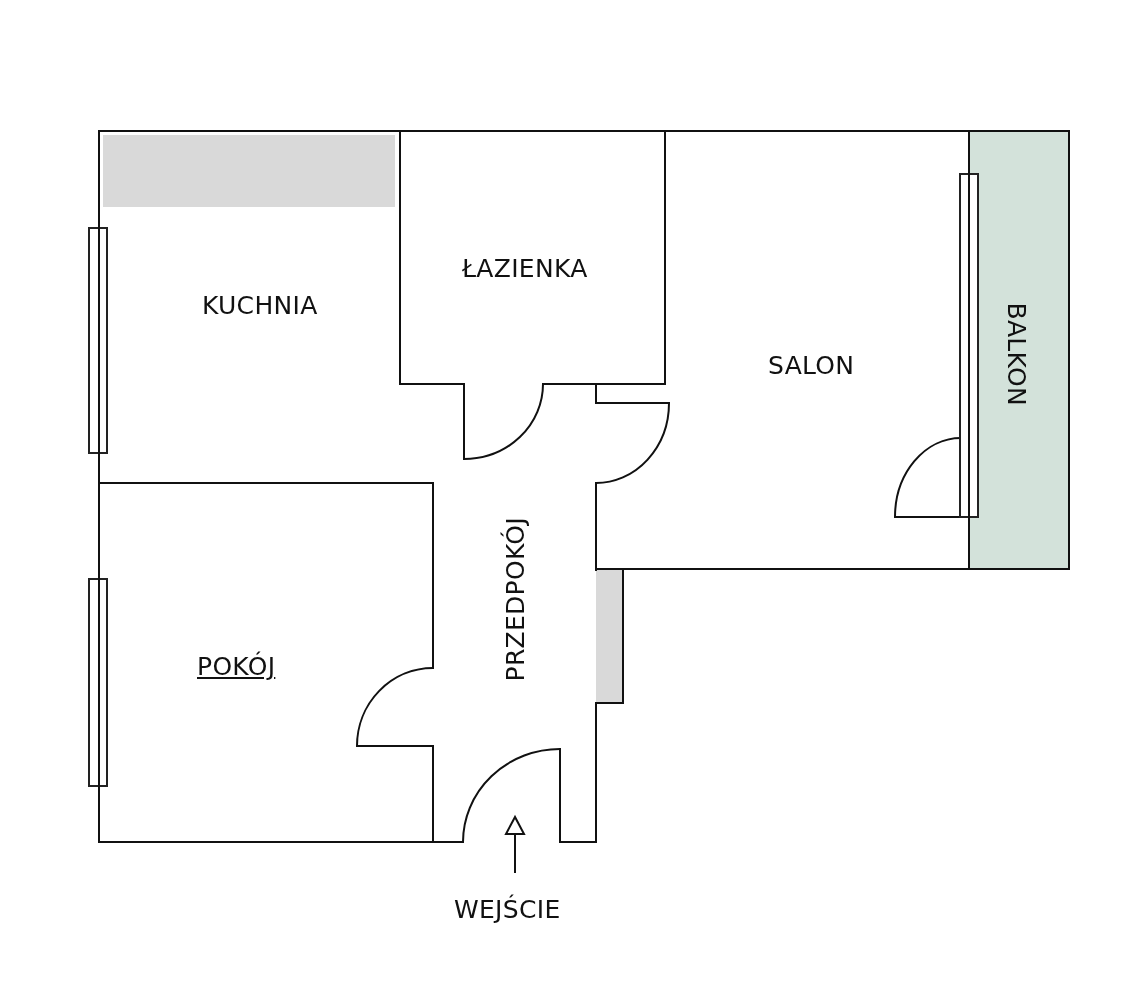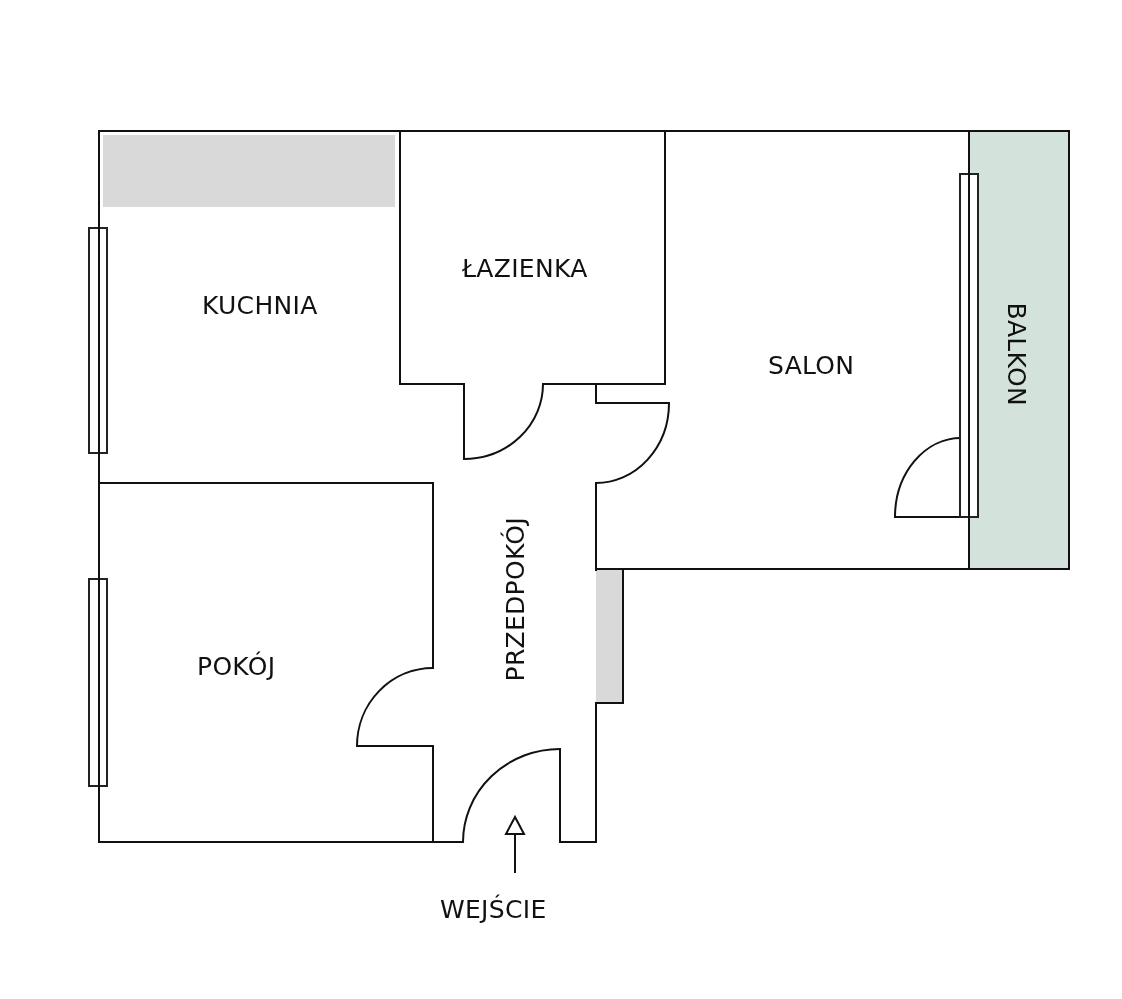--- a/index.html
+++ b/index.html
@@ -93,16 +93,16 @@
 
   <g>
     <line class="wall" x1="515" y1="834" x2="515" y2="872"></line>
     <polygon points="515,817 506,834 524,834" fill="#ffffff" stroke="#111111" stroke-width="2"></polygon>
   </g>
 </svg>
 
 <div class="label" style="left:202px; top:291px;">KUCHNIA</div>
 <div class="label" style="left:462px; top:254px;">ŁAZIENKA</div>
 <div class="label" style="left:768px; top:331px;margin-top:20px;">SALON</div>
-<div class="label" style="left:197px; top:652px;">POKÓJ</div>
+<div class="label" style="left:197px; top:652px;text-decoration:underline;">POKÓJ</div>
 <div class="label vert-down" style="left:966px; top:338px; width:100px; text-align:center;">BALKON</div>
 <div class="label vert-up" style="left:440px; top:592px; width:150px; text-align:center;">PRZEDPOKÓJ</div>
-<div class="label" style="left:440px; top:895px;">WEJŚCIE</div>
+<div class="label" style="left:454px; top:895px;">WEJŚCIE</div>
 
 </body></html>

